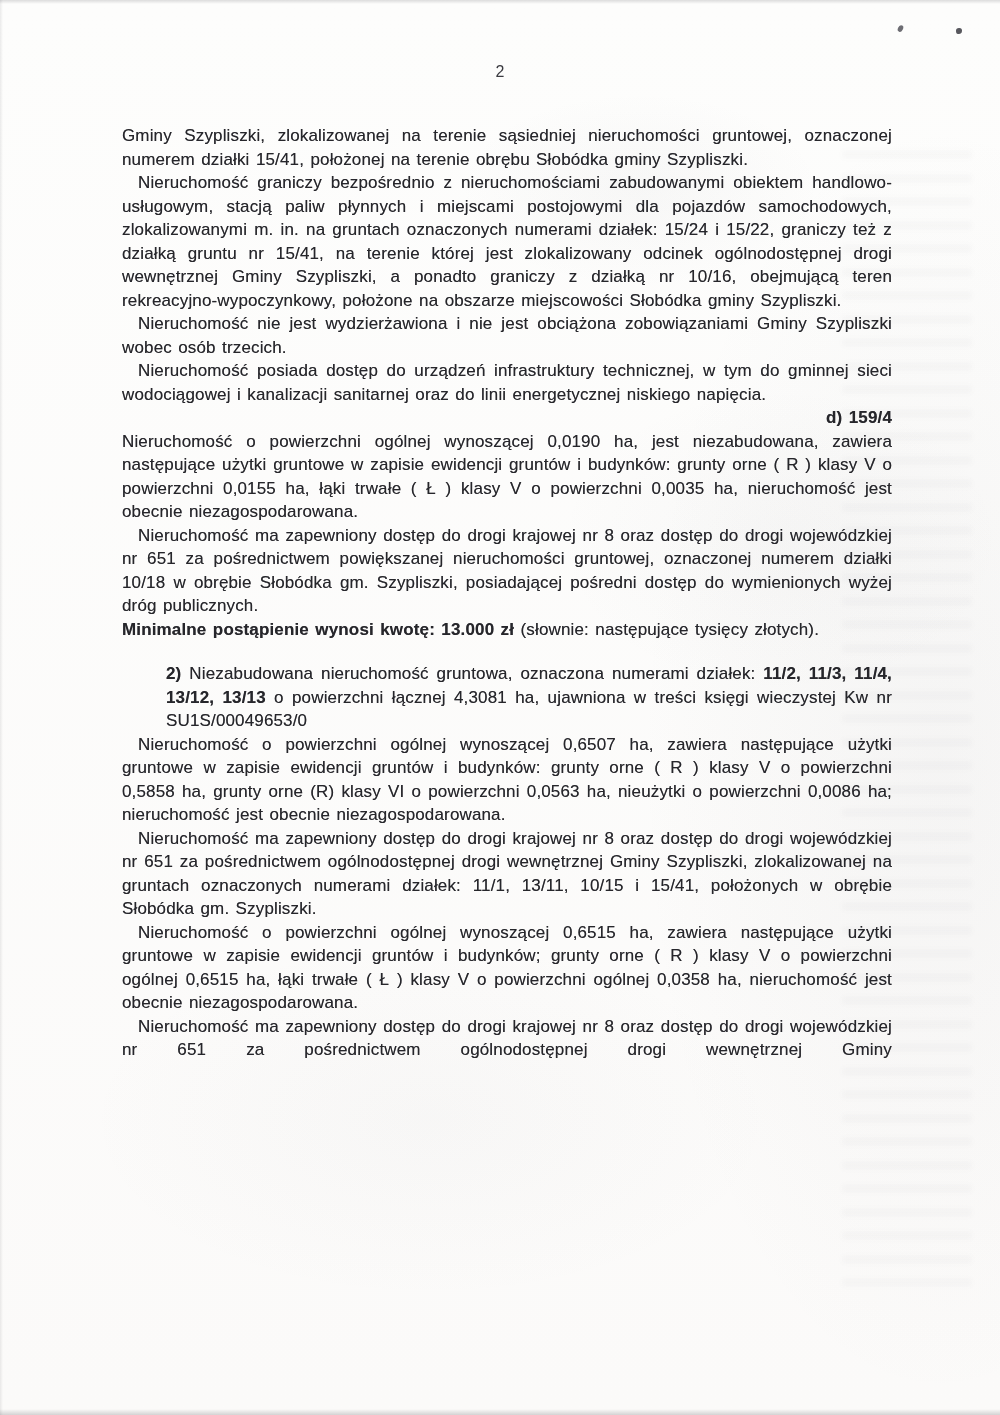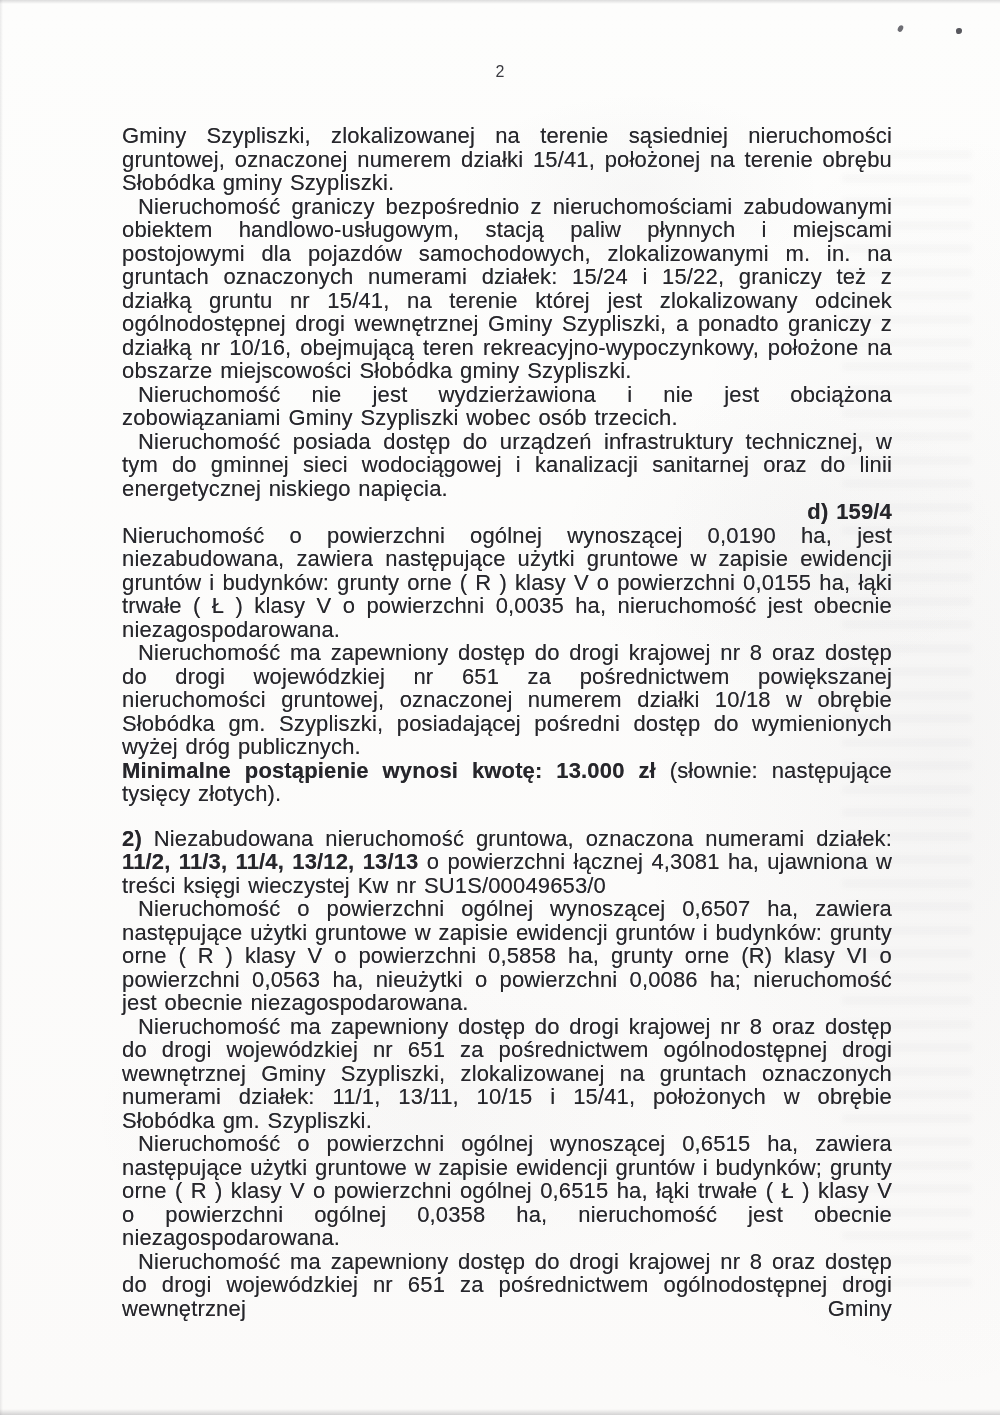--- a/index.html
+++ b/index.html
@@ -44,29 +44,29 @@
   }
   .body-text {
     position: absolute;
     top: 124px;
     left: 122px;
     width: 770px;
   }
   .para {
     margin: 0;
     text-align: justify;
-    font-size: 22px;
+    font-size: 17px;
     line-height: 23.5px;
     letter-spacing: 0.15px;
     word-spacing: 1.5px;
     text-shadow: 0 0 0.5px rgba(38,38,43,0.55);
   }
   .para.indent { text-indent: 16px; }
   .para.heading { font-weight: bold; text-align: right; }
-  .para.gap-before { margin-top: 21px; }
+  .para.gap-before { margin-top: 21px; margin-left: 44px; }
   .para.justify-last { text-align-last: justify; }
   .b { font-weight: bold; }
   .ghost-column {
     position: absolute;
     right: 28px; top: 150px;
     width: 130px; height: 1140px;
     background: repeating-linear-gradient(
       to bottom,
       rgba(92,92,104,0.05) 0px, rgba(92,92,104,0.05) 9px,
       rgba(92,92,104,0) 9px, rgba(92,92,104,0) 23.5px);

